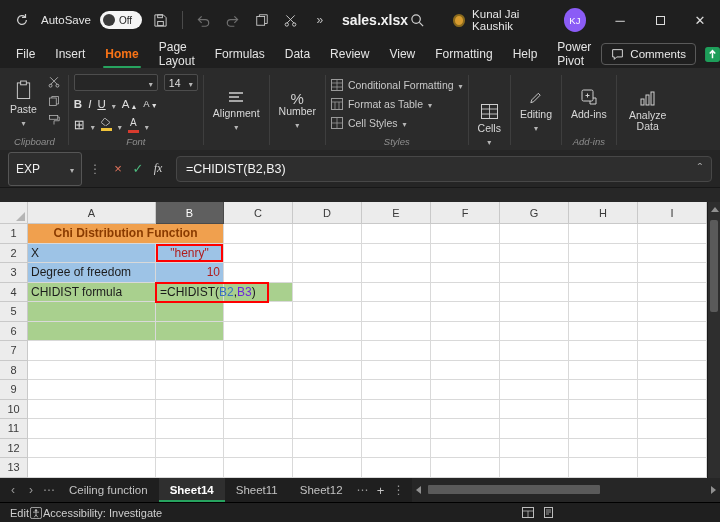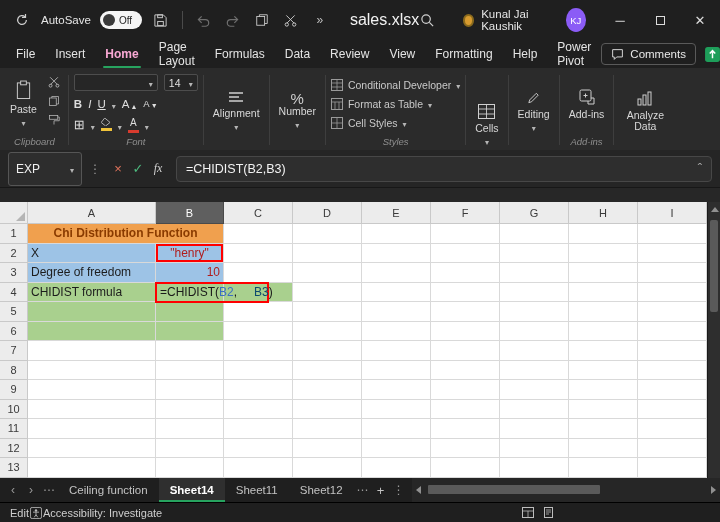--- a/index.html
+++ b/index.html
@@ -10,36 +10,36 @@
   
   .titlebar{flex:0 0 40px;background:#1f1f1f;display:flex;align-items:center;
     padding-left:12px;color:#e6e6e6;font-size:11.5px;}
   .tb-left{display:flex;align-items:center;gap:9px;}
   .toggle{width:42px;height:18px;background:#f5f5f5;border-radius:9px;display:flex;
     align-items:center;gap:4px;padding:0 3px;color:#1f1f1f;font-size:10px;cursor:default;}
   .knob{width:12px;height:12px;border-radius:50%;background:#3a3a3a;}
   .tbsep{width:1px;height:18px;background:#4a4a4a;margin:0 2px;}
   .tbicon{display:flex;align-items:center;justify-content:center;width:20px;height:24px;}
   .dim{opacity:.5;}
-  .tb-file{margin-left:20px;font-size:16px;color:#f2f2f2;}
+  .tb-file{margin-left:12px;font-size:14px;color:#f2f2f2;font-weight:bold;}
   .spacer{flex:1;}
   .account{display:flex;align-items:center;gap:7px;margin:0 14px 0 26px;}
   .presence{width:13px;height:13px;border-radius:50%;background:#d79b2f;border:2px solid #8a6a1d;}
   .avatar{width:24px;height:24px;border-radius:50%;background:#8b5cf6;color:#fff;
     font-size:9.5px;display:flex;align-items:center;justify-content:center;}
   .winbtns{display:flex;height:40px;}
   .winbtn{width:40px;height:40px;display:flex;align-items:center;justify-content:center;
     color:#dcdcdc;font-size:13px;}
   .maxsq{width:9px;height:9px;border:1px solid #dcdcdc;display:block;}
 
   
   .tabrow{flex:0 0 28px;background:#1f1f1f;display:flex;align-items:stretch;
     padding:0 6px;color:#e4e4e4;font-size:12px;}
   .rtab{padding:0 10px;display:flex;align-items:center;position:relative;}
-  .rtab.active{color:#f9a8d4;font-weight:bold;}
+  .rtab.active{color:#f97316;font-weight:bold;}
   .rtab.active::after{content:"";position:absolute;left:8px;right:8px;bottom:0;
     height:2.5px;background:#27a35f;border-radius:2px;}
   .comments-pill{display:flex;align-items:center;gap:6px;border:1px solid #5a5a5a;
     border-radius:4px;padding:2px 9px;margin:3px 8px 3px 0;font-size:11.5px;color:#e8e8e8;}
   .share-btn{display:flex;align-items:center;gap:2px;margin:3px 6px 3px 0;}
 
   
   .ribbon{flex:0 0 82px;background:#2b2b2b;display:flex;align-items:stretch;
     padding:2px 2px 0;color:#d6d6d6;}
   .rgroup{display:flex;flex-direction:column;padding:3px 4px 0;}
@@ -343,21 +343,21 @@
 
     <div class="rgroup">
       <div style="display:flex;flex-direction:column;justify-content:center;flex:1;">
         <div class="stylerow">
           <span class="mini-ic">
             <svg width="12" height="12" viewBox="0 0 12 12">
                 <rect x="0.5" y="0.5" width="11" height="11" fill="none" stroke="#9a9a9a"></rect>
                 <path d="M0 4h12M0 8h12M6 0v12" stroke="#9a9a9a" stroke-width="0.8"></path>
               </svg>
           </span>
-          <span>Conditional Developer</span>
+          <span>Conditional Formatting</span>
             <span class="chev"></span>
         </div>
         <div class="stylerow">
           <span class="mini-ic">
             <svg width="12" height="12" viewBox="0 0 12 12">
                 <rect x="0.5" y="0.5" width="11" height="11" fill="none" stroke="#9a9a9a"></rect>
                 <path d="M0 4h12M4 4v8M8 4v8" stroke="#9a9a9a" stroke-width="0.8"></path>
               </svg>
           </span>
           <span>Format as Table</span>
@@ -495,21 +495,21 @@
         <div class="gcell cell"></div>
         <div class="gcell cell"></div>
         <div class="gcell cell"></div>
         <div class="gcell rowhdr">4</div>
         <div class="gcell cell" style="background: rgb(169, 208, 142);">CHIDIST formula</div>
         <div class="gcell cell rel" style="background: rgb(169, 208, 142);">
           <div class="formula-box" style="border-color: rgb(255, 0, 0);">
             <span style="color: rgb(26, 26, 26);">=CHIDIST(</span>
             <span style="color: rgb(59, 111, 196);">B2</span>
             <span style="color: rgb(26, 26, 26);">,</span>
-            <span style="color: #0c4a6e; margin-left: 17px;">B3</span>
+            <span style="color: #6d28d9;">B3</span>
             <span style="color: rgb(26, 26, 26);">)</span>
           </div>
         </div>
         <div class="gcell cell" style="background: rgb(169, 208, 142);"></div>
         <div class="gcell cell"></div>
         <div class="gcell cell"></div>
         <div class="gcell cell"></div>
         <div class="gcell cell"></div>
         <div class="gcell cell"></div>
         <div class="gcell cell"></div>

